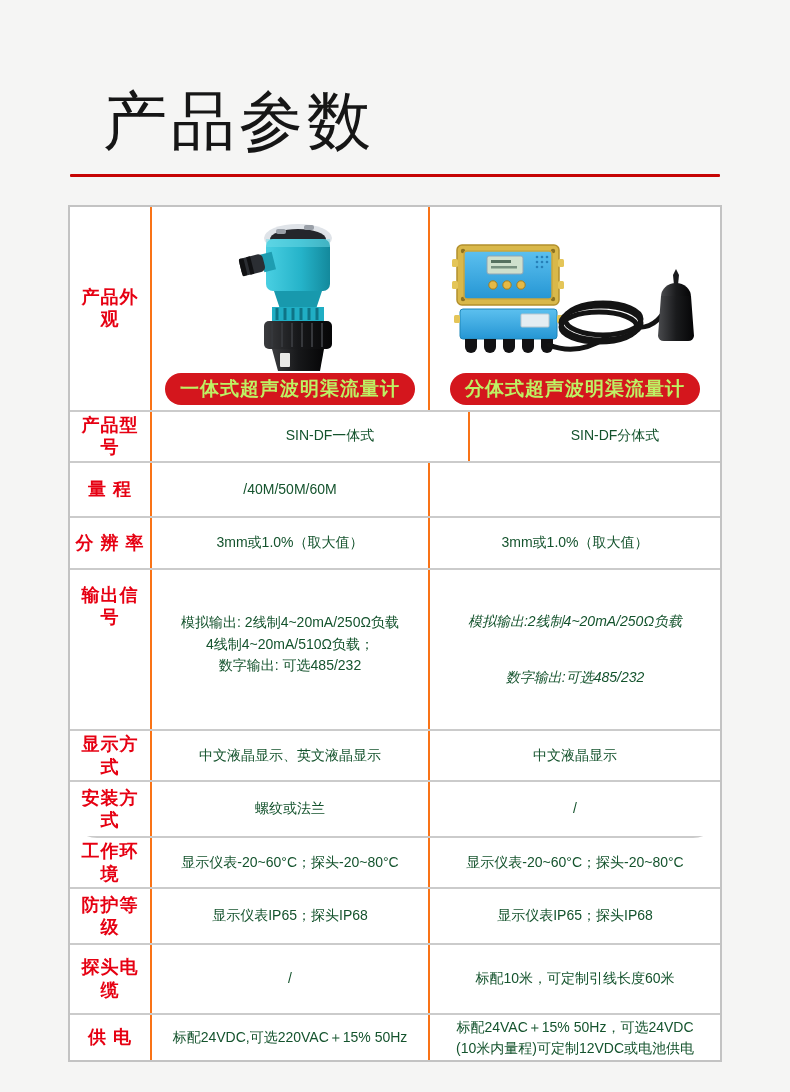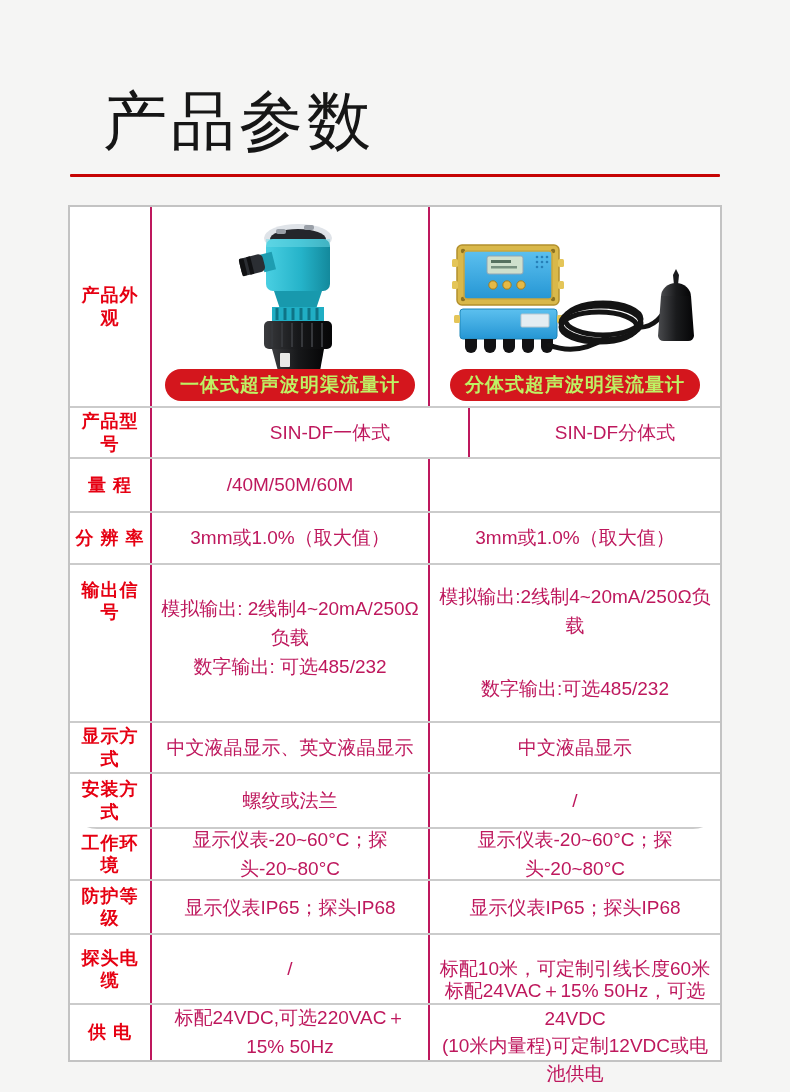--- a/index.html
+++ b/index.html
@@ -18,46 +18,46 @@
     background:#c60404;border-radius:1px;
   }
   .spec-table{
     position:absolute;left:68px;top:205px;width:654px;height:857px;
     box-sizing:border-box;border:2px solid #c3c3c3;background:#fff;
     display:flex;flex-direction:column;
   }
   .t-row{display:flex;box-sizing:border-box;border-bottom:2px solid #cbcbcb;}
   .t-row:last-child{border-bottom:none;}
   .cell{
-    box-sizing:border-box;border-right:2px solid #be185d;background:#fff;
+    box-sizing:border-box;border-right:2px solid #f97316;background:#fff;
     display:flex;flex-direction:column;align-items:center;justify-content:center;
     text-align:center;padding:2px 4px;
   }
   .cell:last-child{border-right:none;}
   .c1{width:82px;flex:none;}
   .c2{width:278px;flex:none;}
   .c3{flex:1;}
   .lbl{color:#e60012;font-weight:bold;font-size:18px;letter-spacing:1px;line-height:1.25;}
-  .val{color:#be185d;font-size:19px;line-height:1.55;}
+  .val{color:#14532d;font-size:14px;line-height:1.55;}
   .r0{height:208px;} .r1{height:51px;gap:40px;} .r2{height:56px;} .r3{height:53px;}
   .r4{height:164px;} .r5{height:51px;} .r6{height:57px;border-radius:27px;} .r7{height:52px;}
   .r8{height:56px;} .r9{height:72px;} .r10{height:55px;flex:1;}
   
   .photo-cell{position:relative;justify-content:flex-start;}
   .badge{
     position:absolute;bottom:5px;left:50%;transform:translateX(-50%);
     height:32px;line-height:32px;padding:0 15px;border-radius:16px;
     background:#d4161d;color:#bef264;font-size:19px;font-weight:bold;
     white-space:nowrap;letter-spacing:1px;
   }
   .img-wrap{position:absolute;top:14px;left:0;right:0;display:flex;justify-content:center;}
   
   .top-label{justify-content:flex-start;padding-top:14px;}
   .spread{justify-content:center;padding:14px 4px 24px 4px;}
-  .two-line{justify-content:center;gap:34px;}
+  .two-line{justify-content:center;gap:34px;font-style:italic;}
   .tight{line-height:1.45;}
 </style>
 </head>
 <body>
 
 <div class="page-title">产品参数</div>
 <div class="title-rule"></div>
 
 <div class="spec-table">
 
@@ -227,20 +227,21 @@
       </div>
     <div class="cell c3 val">
         <div>3mm或1.0%（取大值）</div>
       </div>
   </div>
 
   <div class="t-row r4">
     <div class="cell c1 lbl top-label">输出信号</div>
     <div class="cell c2 val spread">
       <div>模拟输出: 2线制4~20mA/250Ω负载</div>
+      <div>4线制4~20mA/510Ω负载；</div>
       <div>数字输出: 可选485/232</div>
     </div>
     <div class="cell c3 val two-line">
       <div>模拟输出:2线制4~20mA/250Ω负载</div>
       <div>数字输出:可选485/232</div>
     </div>
   </div>
 
   <div class="t-row r5">
     <div class="cell c1 lbl">显示方式</div>

